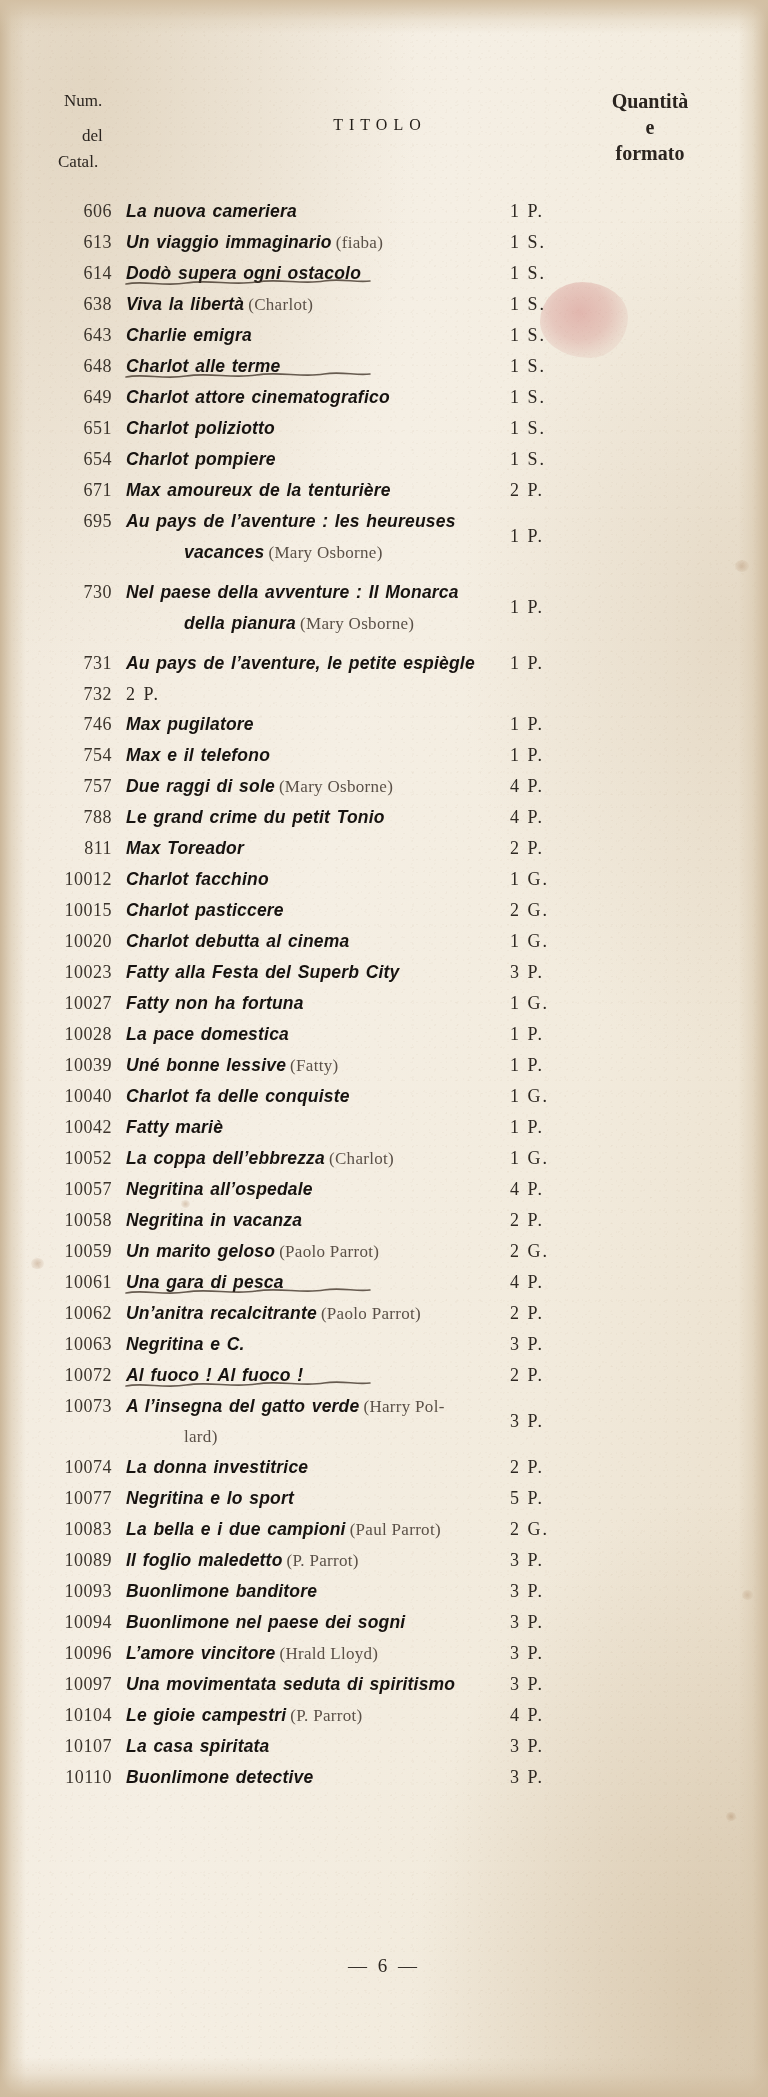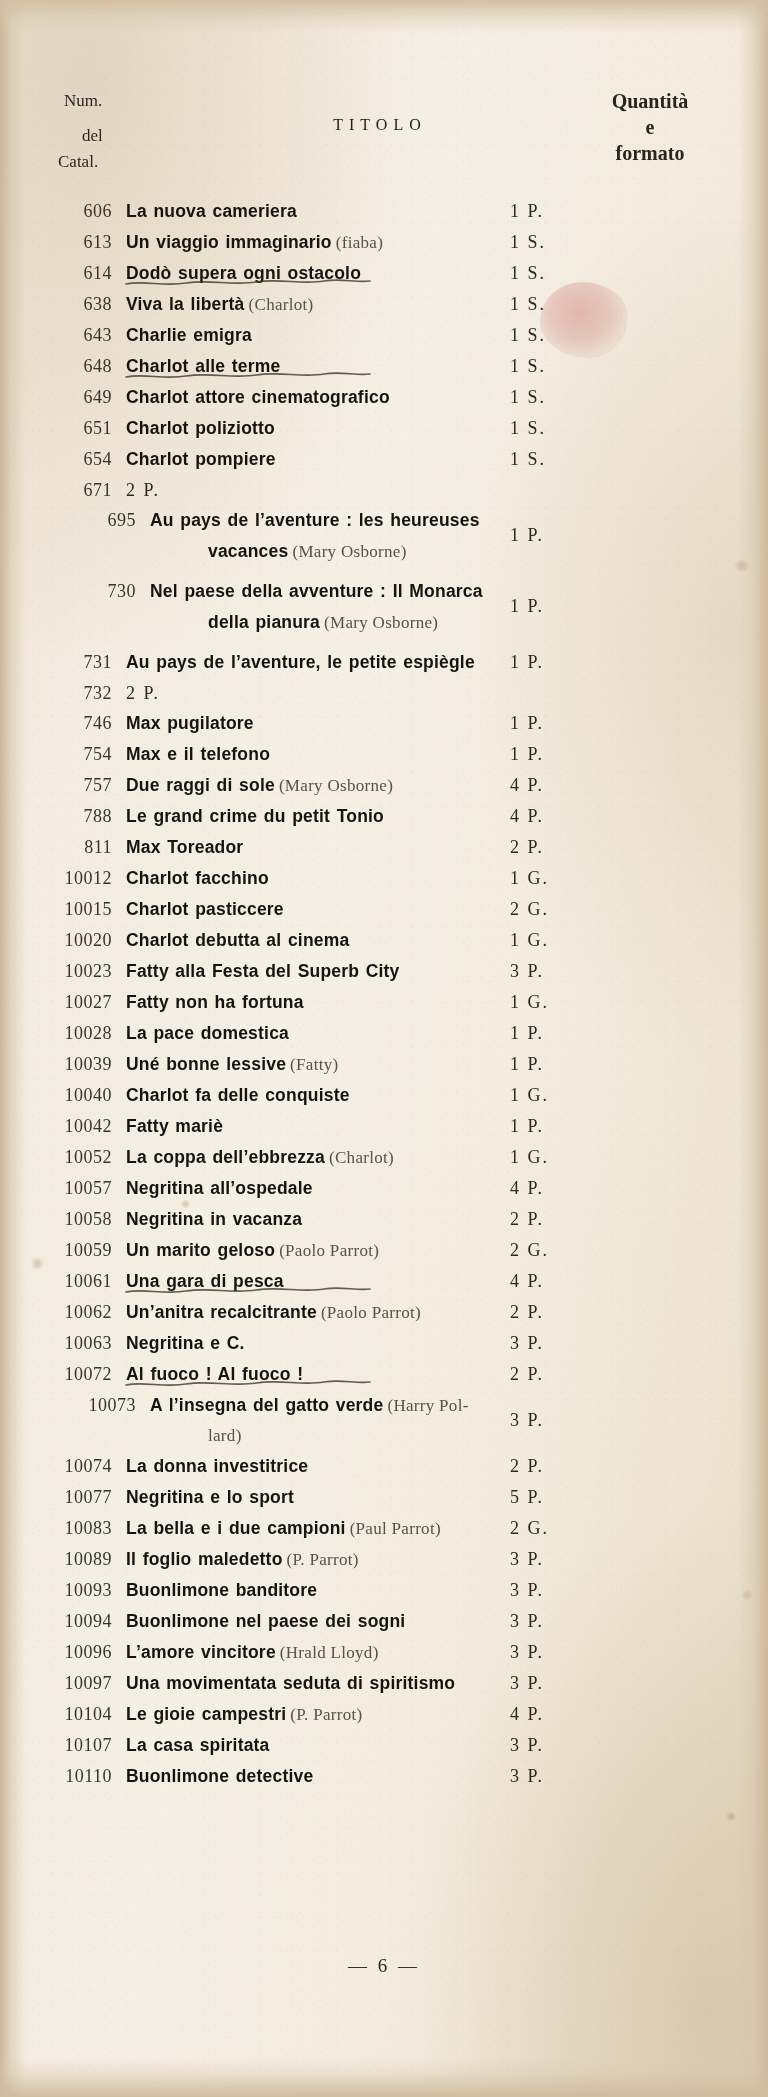--- a/index.html
+++ b/index.html
@@ -102,20 +102,21 @@
     line-height:30px;
     padding-right:6px;
   }
   .title .t{
     font-family:"Liberation Sans",sans-serif;
     font-weight:bold;
     font-size:17.5px;
     color:#171310;
     letter-spacing:.2px;
     word-spacing:1.5px;
+    font-style:italic;
   }
   .title .paren{
     font-family:"Liberation Serif",serif;
     font-weight:normal;
     font-size:17px;
     color:#5a5047;
     letter-spacing:.3px;
   }
   .title .cont{
     display:block;
@@ -123,21 +124,21 @@
   }
   .qty{
     flex:0 0 150px;
     font-family:"Liberation Serif",serif;
     font-size:18px;
     color:#2e2822;
     line-height:30px;
     letter-spacing:2px;
   }
   .row.two .qty{line-height:60px;}
-  .row.two{min-height:60px;padding-left:24px;}
+  .row.two{min-height:60px;}
   .row.gap{margin-top:9px;}
 
   
   .pencil{
     position:absolute;left:0;bottom:1px;height:10px;
     pointer-events:none;overflow:visible;
   }
   .pencil svg{display:block;overflow:visible;}
 
   
@@ -230,20 +231,21 @@
         <div class="title"><span><span class="t">Charlot poliziotto</span></span></div>
         <div class="qty">1 S.</div>
       </div>
       <div class="row">
         <div class="cat">654</div>
         <div class="title"><span><span class="t">Charlot pompiere</span></span></div>
         <div class="qty">1 S.</div>
       </div>
       <div class="row">
         <div class="cat">671</div>
+        <div class="title"><span><span class="t">Max amoureux de la tenturière</span></span></div>
         <div class="qty">2 P.</div>
       </div>
       <div class="row two">
         <div class="cat">695</div>
         <div class="title"><span><span class="t">Au pays de l’aventure : les heureuses</span></span><span class="cont"><span class="t">vacances</span> <span class="paren">(Mary Osborne)</span></span></div>
         <div class="qty">1 P.</div>
       </div>
       <div class="row two gap">
         <div class="cat">730</div>
         <div class="title"><span><span class="t">Nel paese della avventure : Il Monarca</span></span><span class="cont"><span class="t">della pianura</span> <span class="paren">(Mary Osborne)</span></span></div>

